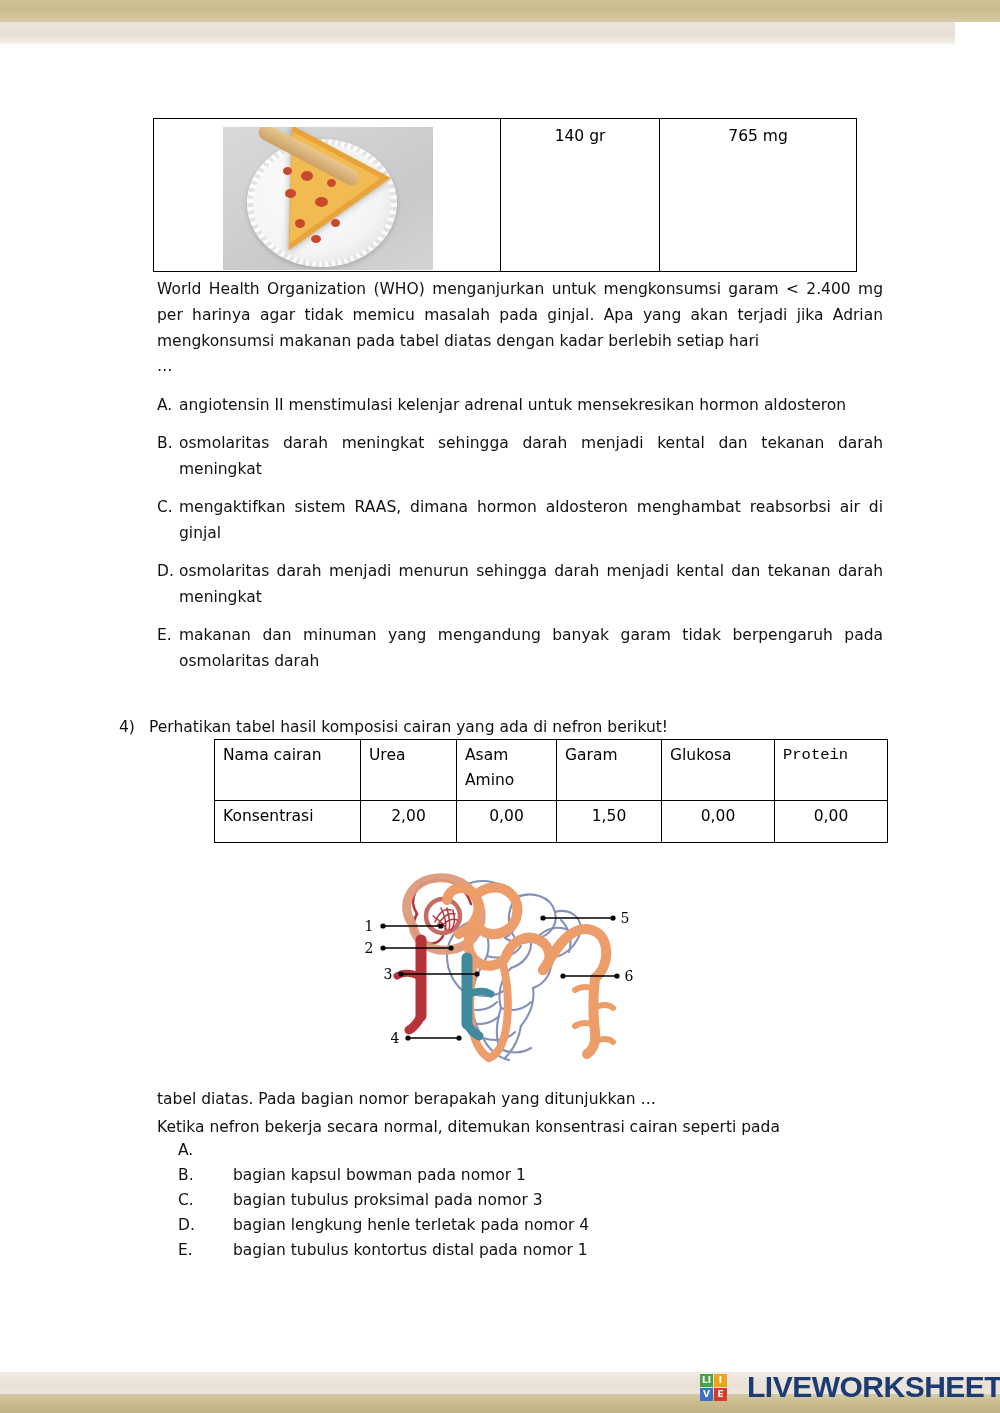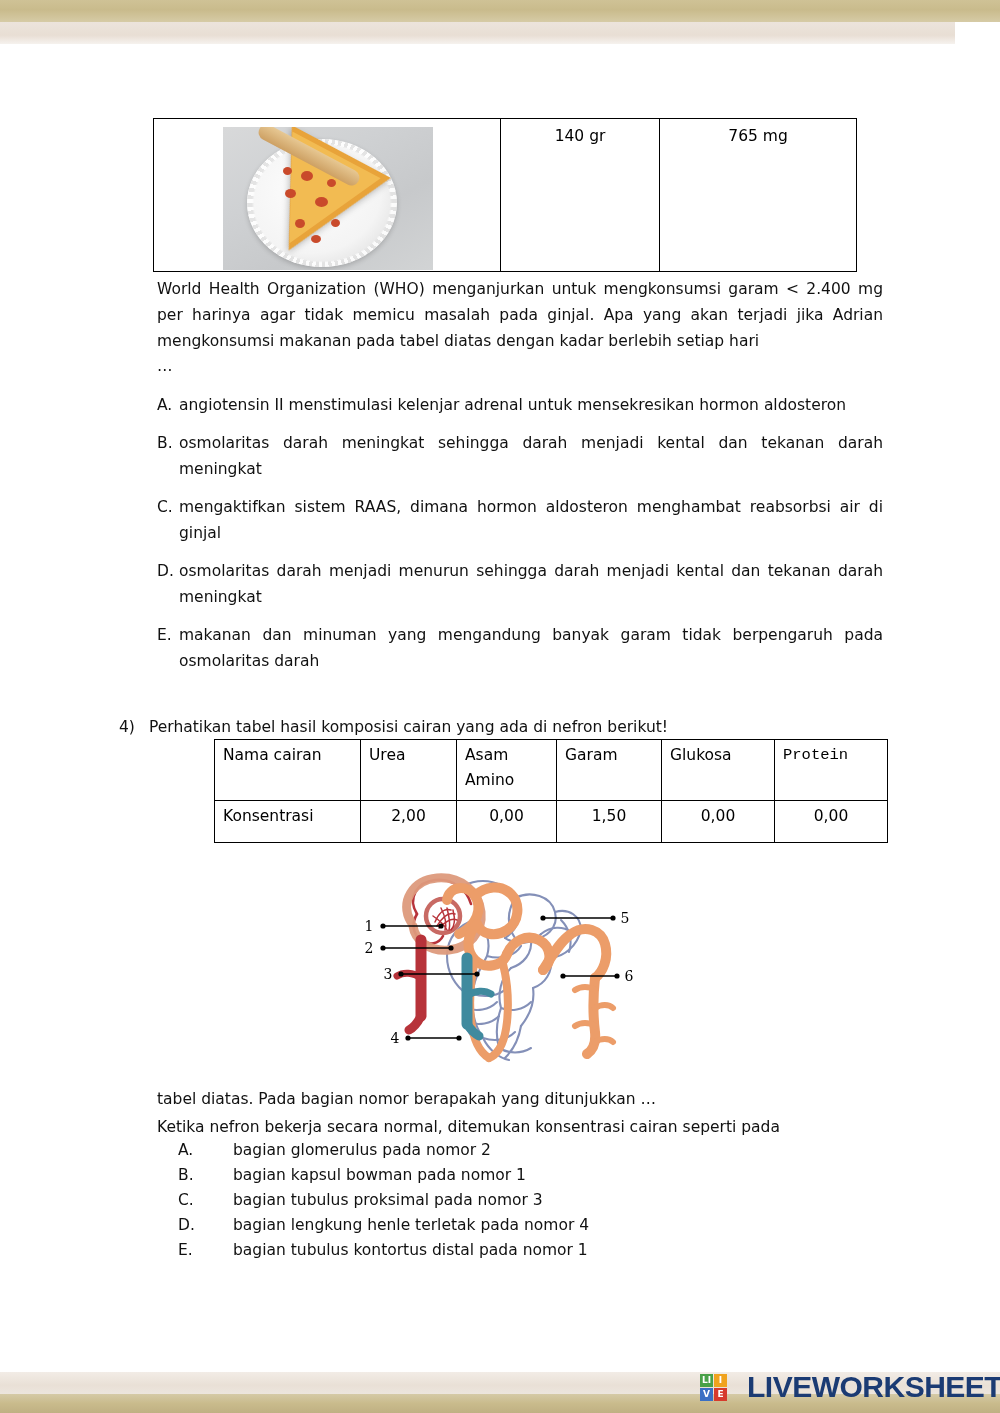--- a/index.html
+++ b/index.html
@@ -395,21 +395,20 @@
 </div>
 
 <div class="closing body-text">
   <div class="line">tabel diatas. Pada bagian nomor berapakah yang ditunjukkan …</div>
   <div class="line">Ketika nefron bekerja secara normal, ditemukan konsentrasi cairan seperti pada</div>
 </div>
 
 <div class="ans-list body-text">
   <div class="ans-row">
     <span class="al">A.</span>
-    <span>bagian glomerulus pada nomor 2</span>
   </div>
   <div class="ans-row">
     <span class="al">B.</span>
     <span>bagian kapsul bowman pada nomor 1</span>
   </div>
   <div class="ans-row">
     <span class="al">C.</span>
     <span>bagian tubulus proksimal pada nomor 3</span>
   </div>
   <div class="ans-row">

